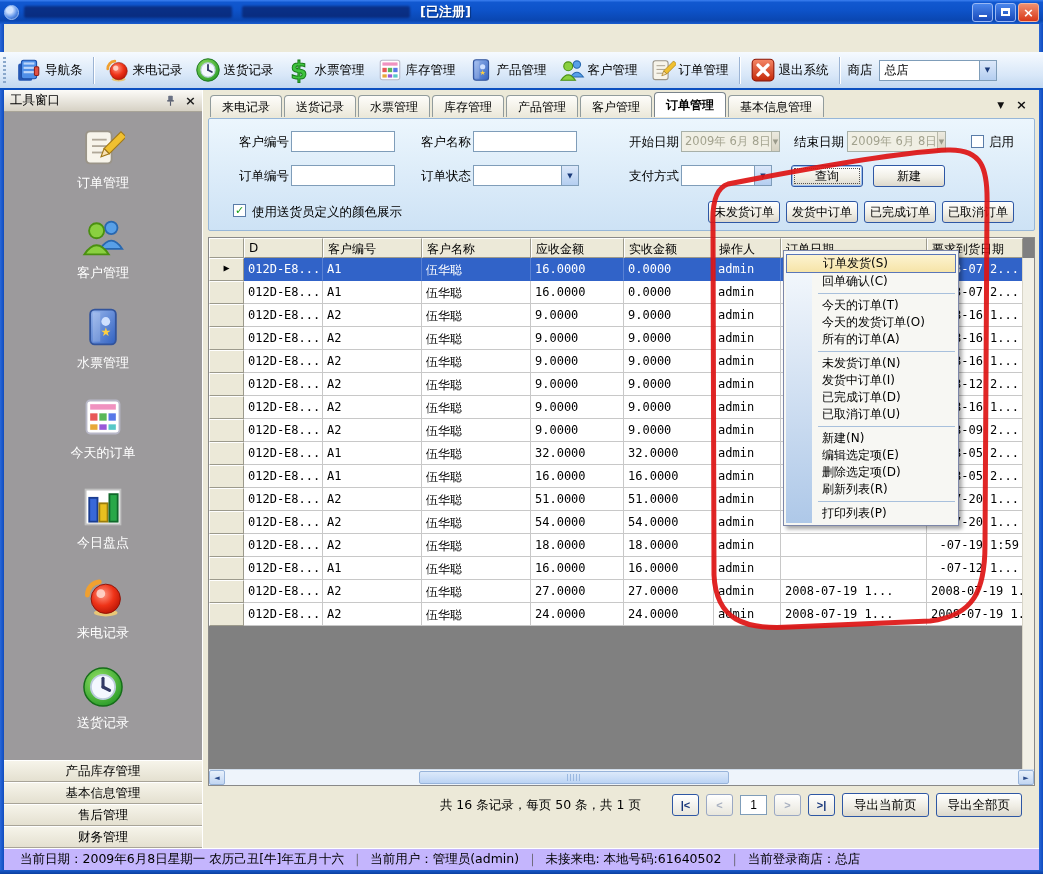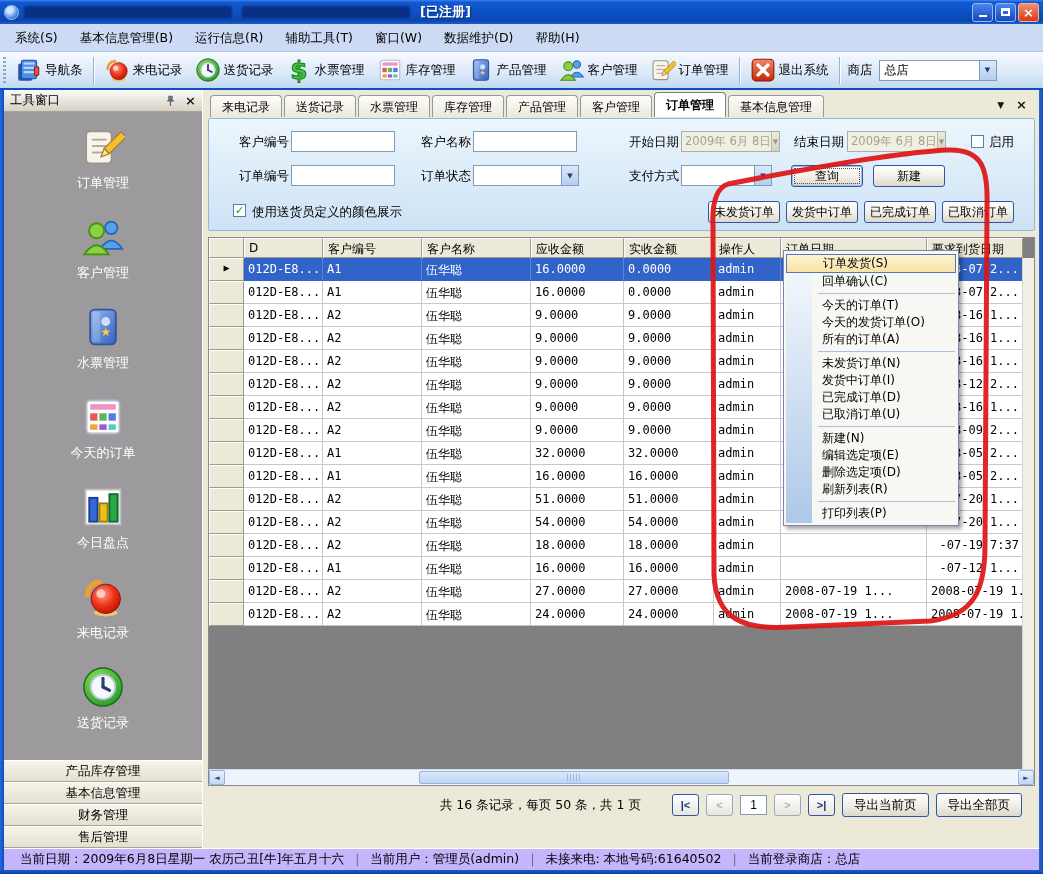--- a/index.html
+++ b/index.html
@@ -261,29 +261,20 @@
       <span class="wbtn min">
           <i class="g-min"></i>
         </span>
       <span class="wbtn max">
           <i class="g-max"></i>
         </span>
       <span class="wbtn close">×</span>
     </div>
   </div>
 
-  <div id="menubar">
-      <span class="mb-item">系统(S)</span>
-      <span class="mb-item">基本信息管理(B)</span>
-      <span class="mb-item">运行信息(R)</span>
-      <span class="mb-item">辅助工具(T)</span>
-      <span class="mb-item">窗口(W)</span>
-      <span class="mb-item">数据维护(D)</span>
-      <span class="mb-item">帮助(H)</span>
-    </div>
 
   <div id="toolbar">
     <span class="tb-grip"></span>
   <div class="tb-btn">
         <svg class="tb-ic">
           <use href="#ic-navigator"></use>
         </svg>
         <span>导航条</span>
       </div>
       <span class="tb-sep"></span>
@@ -396,22 +387,22 @@
         <div class="side-item">
           <svg class="side-ic">
             <use href="#ic-clock"></use>
           </svg>
           <div class="side-label">送货记录</div>
         </div>
       </div>
     <div id="sb-groups">
         <div class="sb-group">产品库存管理</div>
         <div class="sb-group">基本信息管理</div>
+        <div class="sb-group">售后管理</div>
         <div class="sb-group">财务管理</div>
-        <div class="sb-group">售后管理</div>
       </div>
   </div>
 
   <div id="content">
 
     <div id="tabbar">
       <div id="tabs">
           <div class="tab">来电记录</div>
           <div class="tab">送货记录</div>
           <div class="tab">水票管理</div>
@@ -612,21 +603,21 @@
           </div>
           <div class="tr">
             <div class="td sel-cell" style="width: 35px;"></div>
             <div class="td" style="width: 79px;">012D-E8...</div>
             <div class="td" style="width: 99px;">A2</div>
             <div class="td" style="width: 109px;">伍华聪</div>
             <div class="td" style="width: 93px;">18.0000</div>
             <div class="td" style="width: 90px;">18.0000</div>
             <div class="td" style="width: 67px;">admin</div>
             <div class="td" style="width: 146px;"></div>
-            <div class="td rt" style="width: 96px;">-07-19 7:37</div>
+            <div class="td rt" style="width: 96px;">-07-19 1:59</div>
           </div>
           <div class="tr">
             <div class="td sel-cell" style="width: 35px;"></div>
             <div class="td" style="width: 79px;">012D-E8...</div>
             <div class="td" style="width: 99px;">A1</div>
             <div class="td" style="width: 109px;">伍华聪</div>
             <div class="td" style="width: 93px;">16.0000</div>
             <div class="td" style="width: 90px;">16.0000</div>
             <div class="td" style="width: 67px;">admin</div>
             <div class="td" style="width: 146px;"></div>

